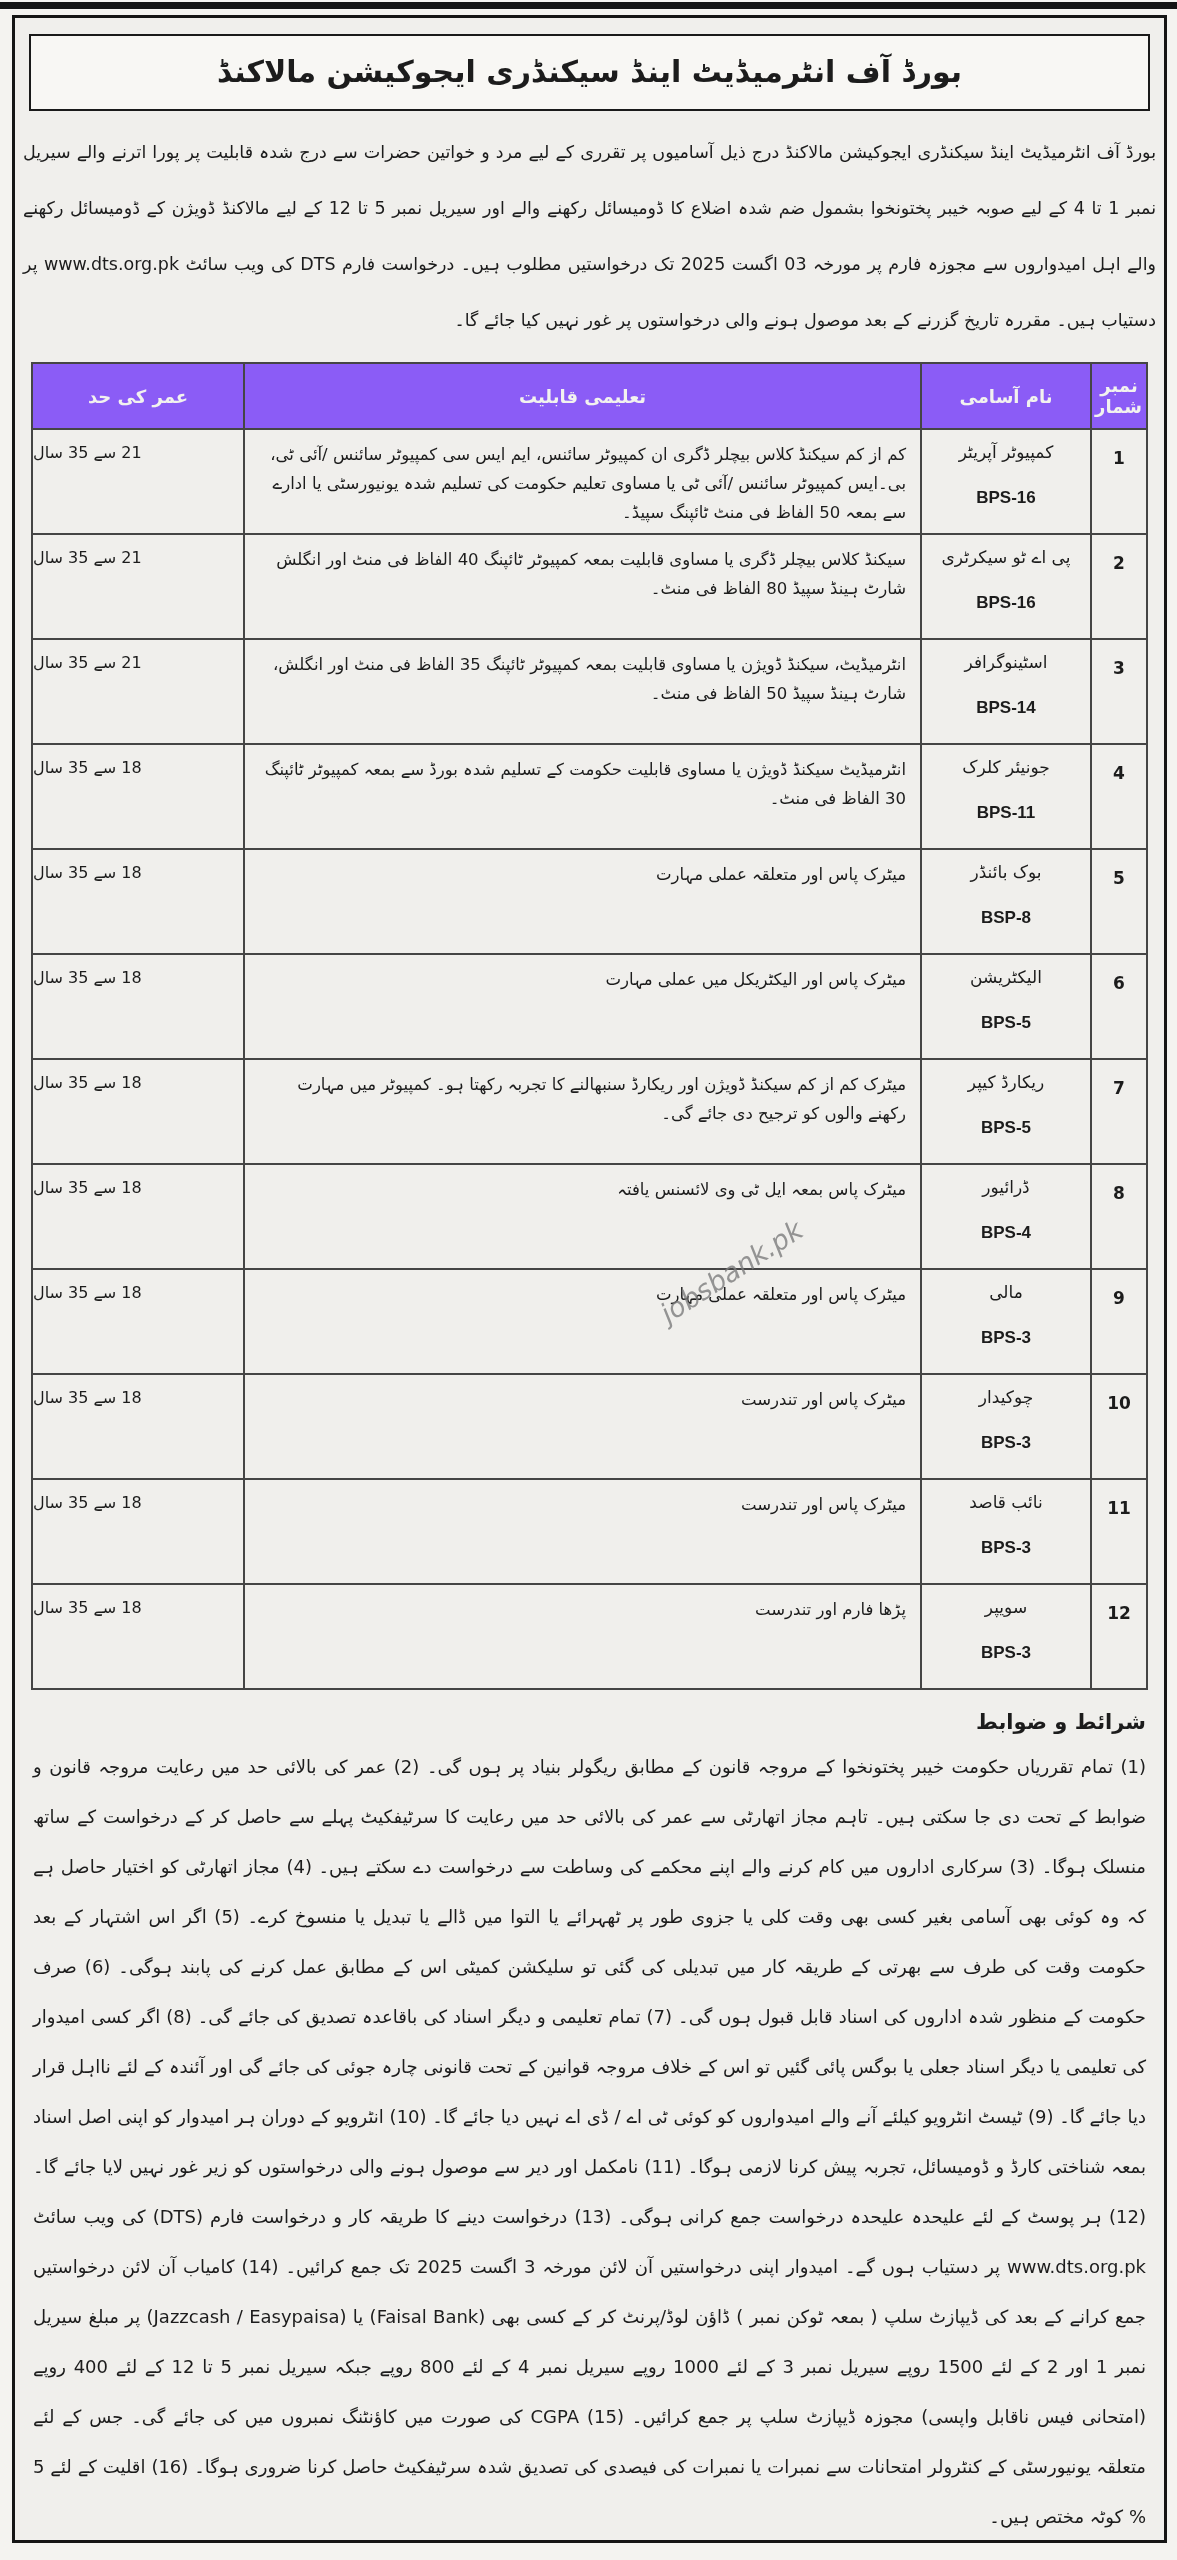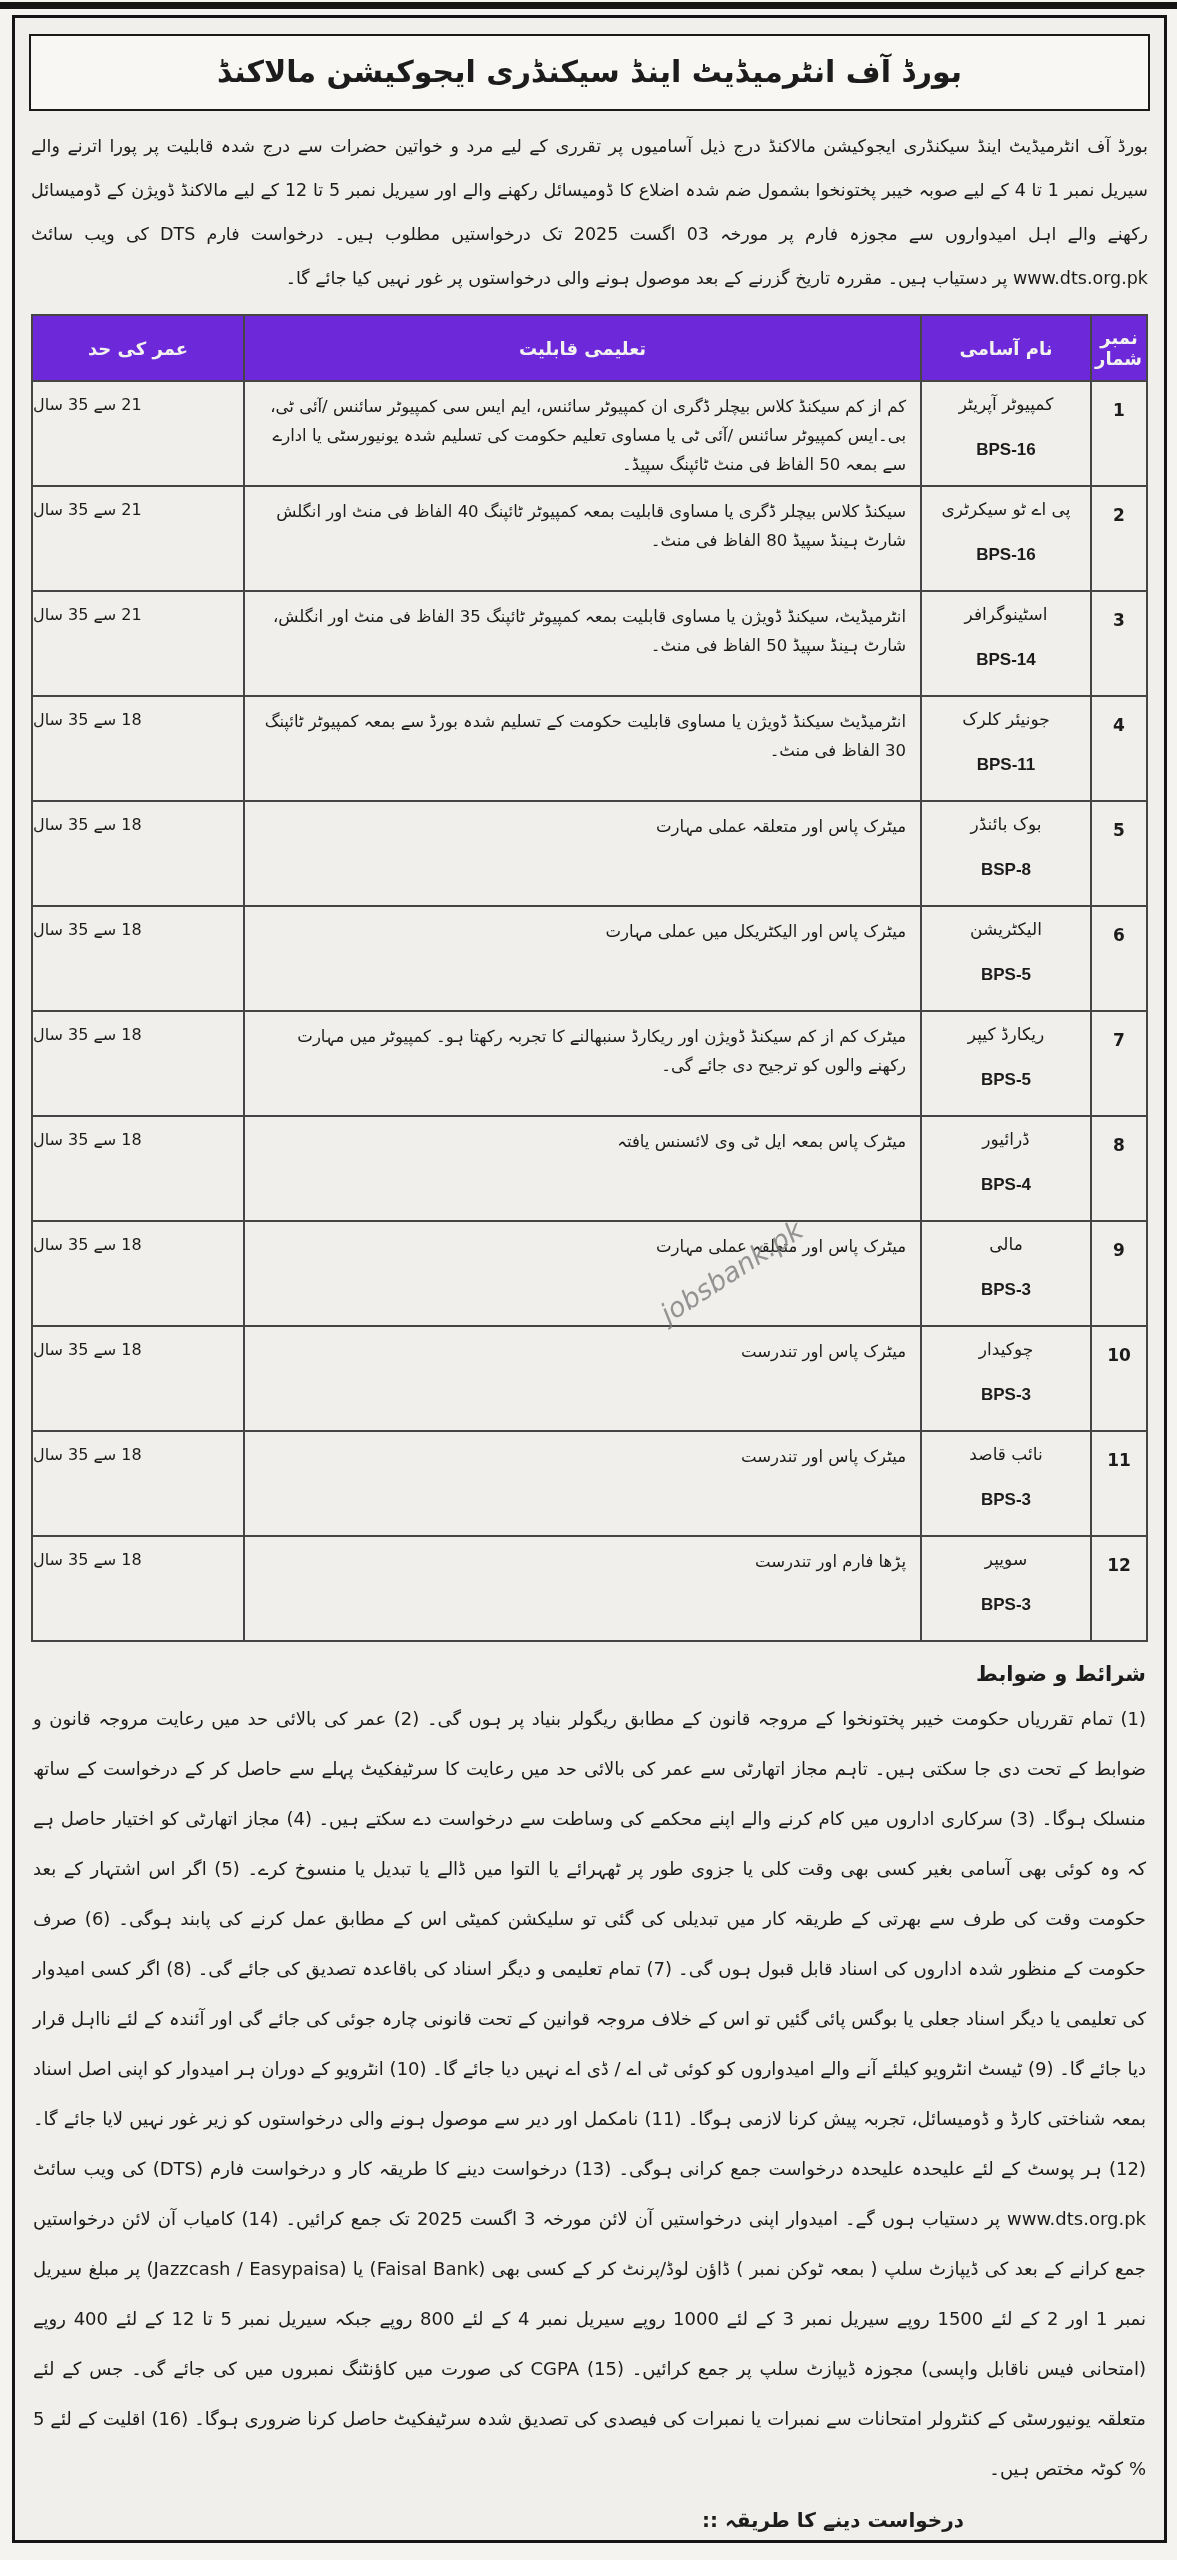--- a/index.html
+++ b/index.html
@@ -17,30 +17,30 @@
     margin:16px 14px 0; border:2px solid #1a1a1a; background:#f8f7f4;
     text-align:center; padding:18px 8px 20px;
     font-size:30px; font-weight:700; direction:rtl;
   }
   .banner {
     margin-top:5px; background:#181818; color:#f5f5f1; text-align:center;
     font-size:52px; font-weight:700; padding:10px 0 18px; direction:rtl;
     letter-spacing:1px;
   }
   .intro {
-    margin:13px 16px 0; direction:rtl; text-align:justify;
-    font-size:17.5px; line-height:44px;
+    margin:13px 8px 0; direction:rtl; text-align:justify;
+    font-size:17.5px; line-height:56px;
   }
   table.jobs-table {
     margin:14px 16px 0; width:calc(100% - 32px);
     border-collapse:collapse; direction:rtl; table-layout:fixed;
   }
   .jobs-table th, .jobs-table td { border:2px solid #454545; }
   .jobs-table thead th {
-    background:#6d28d9; color:#f2f2ef; font-size:18px; font-weight:700;
+    background:#8b5cf6; color:#f2f2ef; font-size:18px; font-weight:700;
     padding:11px 4px; text-align:center;
   }
   .col-serial { width:56px; }
   .col-post { width:170px; }
   .col-age { width:212px; }
   .jobs-table tbody tr { height:86px; }
   td.c-serial { text-align:center; vertical-align:top; padding-top:18px; font-size:17px; font-weight:600; }
   td.c-post { text-align:center; vertical-align:top; padding:12px 4px 25px; }
   .post-name { font-size:17px; }
   .post-grade { font-size:17px; font-weight:700; margin-top:26px; font-family:"Liberation Sans","DejaVu Sans",sans-serif; }

